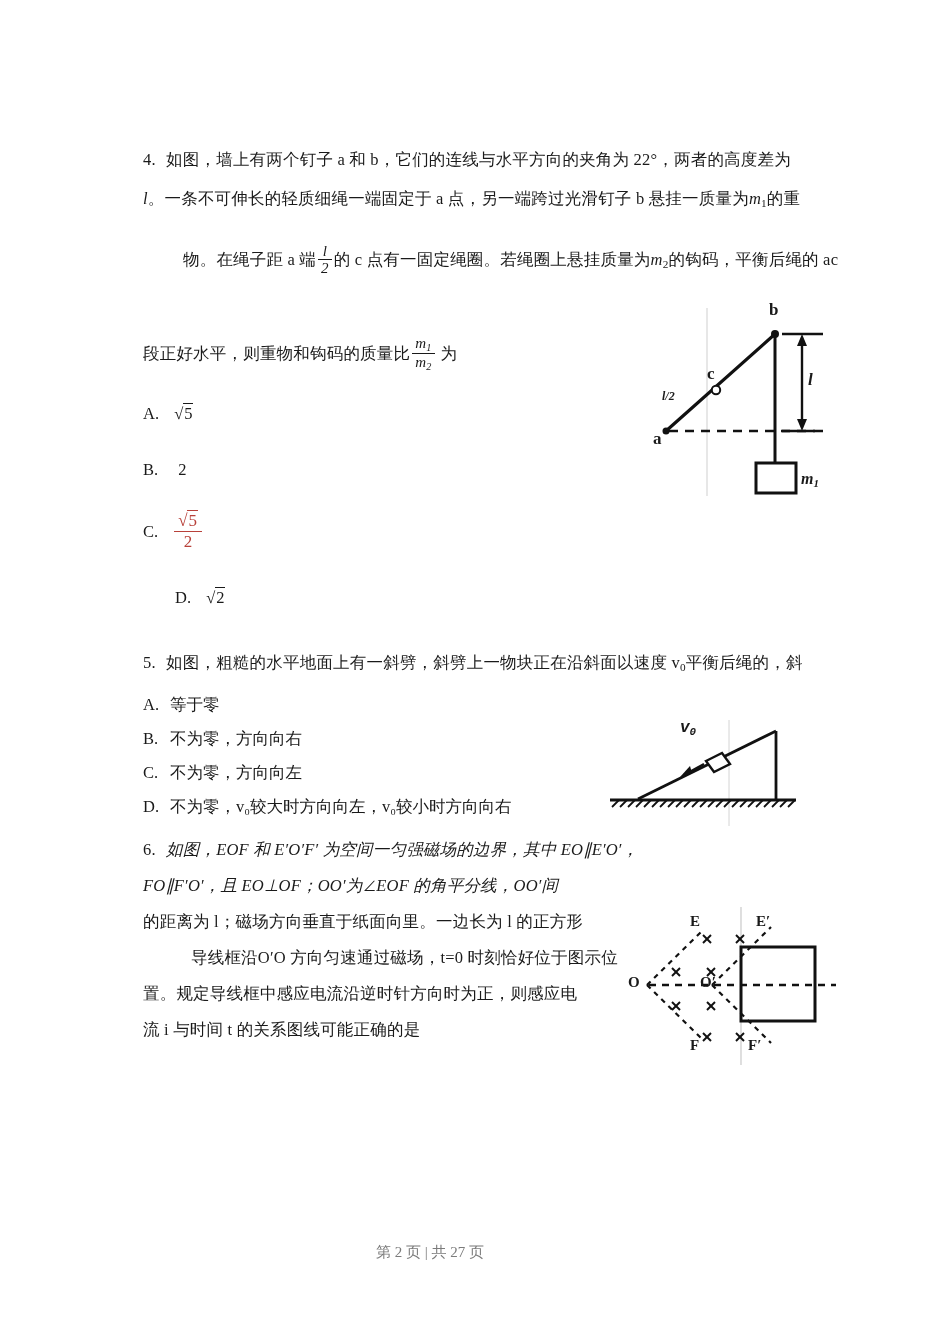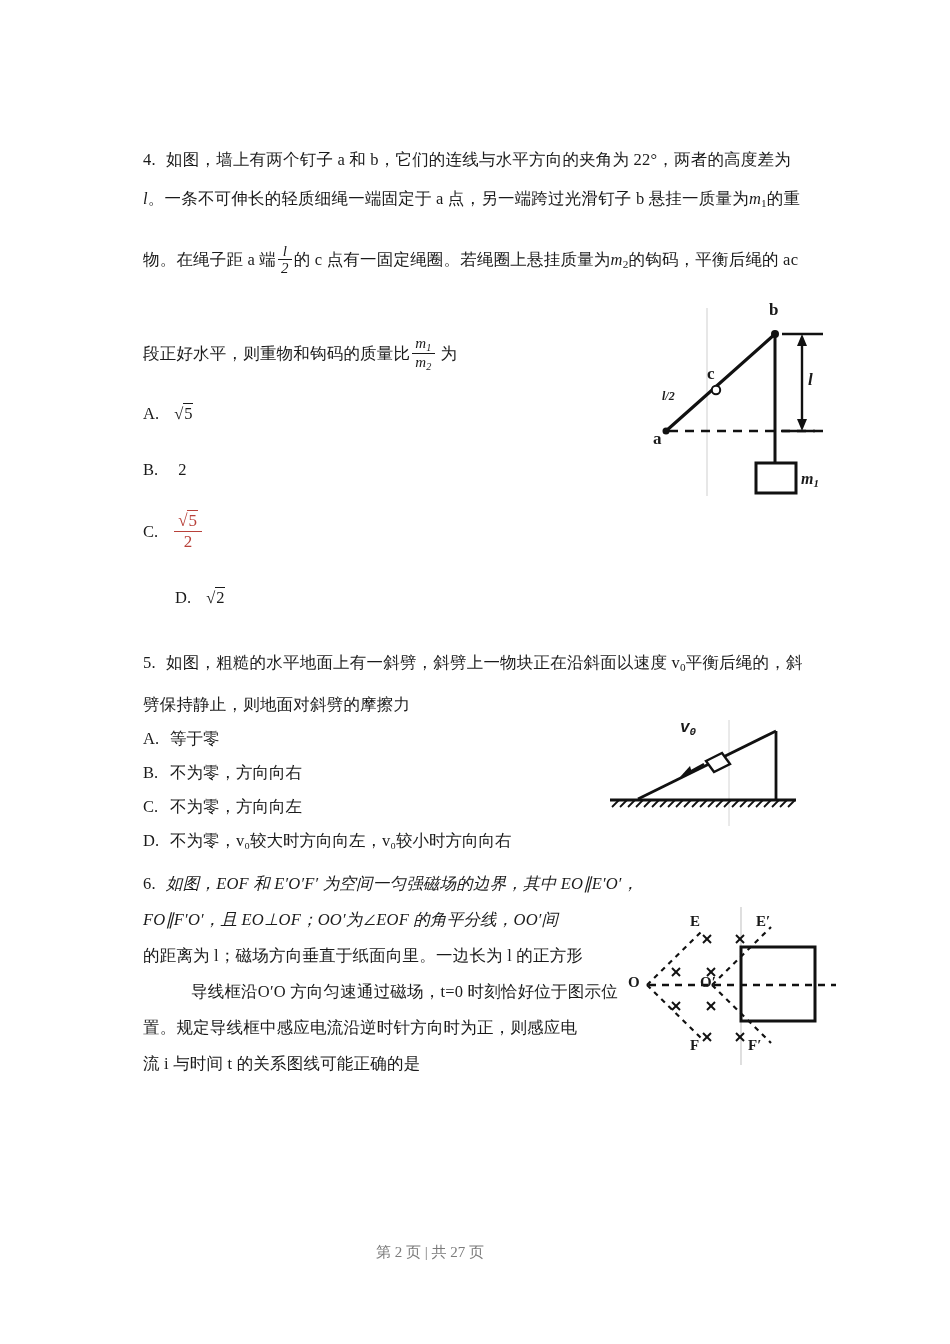--- a/index.html
+++ b/index.html
@@ -101,21 +101,21 @@
 
       <div class="line">
         <span>4.</span>
         <span style="display:inline-block;width:6px;"></span><span>如图，墙上有两个钉子 a 和 b，它们的连线与水平方向的夹角为 22°，两者的高度差为</span>
       </div>
 
       <div class="line">
         <span class="mathi">l</span><span>。</span><span>一条不可伸长的轻质细绳一端固定于 a 点，另一端跨过光滑钉子 b 悬挂一质量为</span><span class="mathi">m</span><sub>1</sub><span>的重</span>
       </div>
 
-      <div class="line" style="line-height:46px;margin-top:14px;">
+      <div class="line" style="line-height:46px;margin-top:14px;margin-left:40px;">
         <span>物。在绳子距 a 端</span><span class="frac"><span class="num">l</span><span class="den">2</span></span><span>的 c 点有一固定绳圈。若绳圈上悬挂质量为</span><span class="mathi">m</span><sub>2</sub><span>的钩码，平衡后绳的 ac</span>
       </div>
 
       <div class="line" style="line-height:46px;margin-top:44px;">
         <span>段正好水平，则重物和钩码的质量比</span><span class="frac" style="font-size:15px;"><span class="num"><span>m</span><sub>1</sub></span><span class="den"><span>m</span><sub>2</sub></span></span><span style="display:inline-block;width:4px;"></span><span>为</span>
       </div>
 
       <div class="opt" style="margin-top:20px;">
         <span class="lab">A.</span>
         <span class="sqrt"><span class="rad">√</span><span class="rv">5</span></span>
@@ -137,23 +137,20 @@
       <div class="opt" style="margin-top:30px;margin-left:32px;">
         <span class="lab">D.</span>
         <span class="sqrt"><span class="rad">√</span><span class="rv">2</span></span>
       </div>
     </div>
 
     <div class="q-block" style="margin-top:28px;">
       <div class="line">
         <span>5.</span>
         <span style="display:inline-block;width:6px;"></span><span>如图，粗糙的水平地面上有一斜劈，斜劈上一物块正在沿斜面以速度 v</span><sub>0</sub><span>平衡后绳的，斜</span>
-      </div>
-      <div class="line" style="line-height:34px;">
-        <span>劈保持静止，则地面对斜劈的摩擦力</span>
       </div>
 
       <div class="opt">
         <span class="lab">A.</span><span>等于零</span>
       </div>
       <div class="opt">
         <span class="lab">B.</span><span>不为零，方向向右</span>
       </div>
       <div class="opt">
         <span class="lab">C.</span><span>不为零，方向向左</span>

